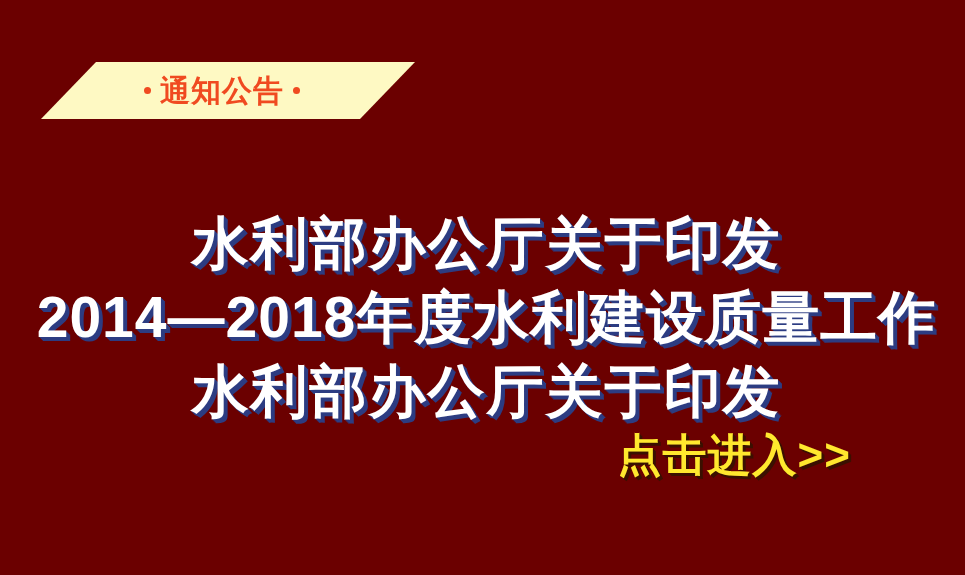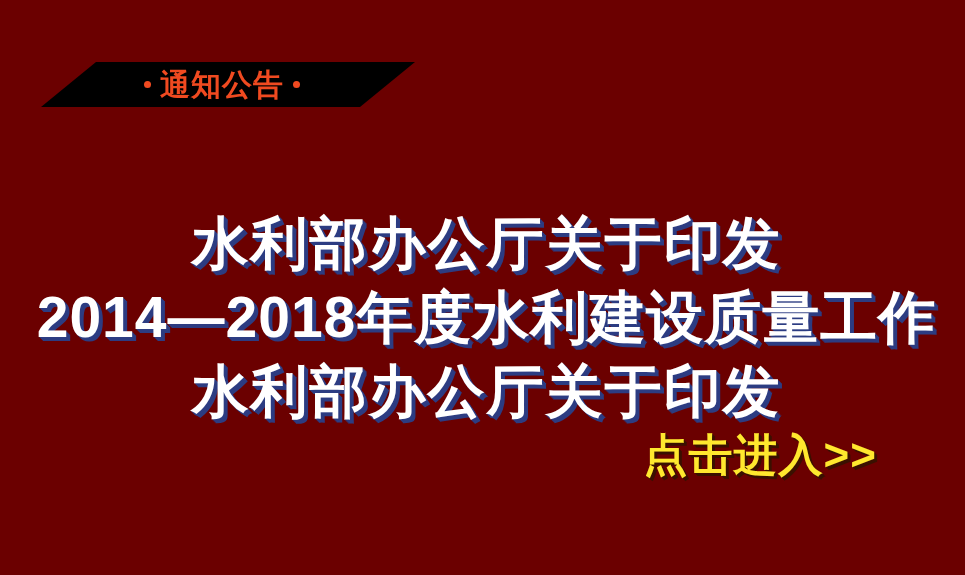--- a/index.html
+++ b/index.html
@@ -20,22 +20,22 @@
     background: #6B0000;
     box-sizing: border-box;
   }
 
   
   #ribbon {
     position: absolute;
     left: 41px;
     top: 62px;
     width: 374px;
-    height: 45px;
-    background: #000000;
+    height: 57px;
+    background: #fef9c3;
     -webkit-clip-path: polygon(55px 0, 374px 0, 319px 100%, 0 100%);
     clip-path: polygon(55px 0, 374px 0, 319px 100%, 0 100%);
     display: flex;
     align-items: center;
     justify-content: center;
   }
   #ribbon-inner {
     display: flex;
     align-items: center;
     gap: 9px;
@@ -81,21 +81,21 @@
   #headline-line-2 { font-size: 57px; letter-spacing: 1px; }
   #headline-line-3 { font-size: 57px; }
 
   
   #cta {
     position: absolute;
     left: 0;
     top: 433px;
     width: 965px;
     text-align: right;
-    padding-right: 88px;
+    padding-right: 114px;
     box-sizing: border-box;
   }
   #cta-link {
     display: inline-block;
     color: #FFE82E;
     font-size: 44px;
     font-weight: bold;
     line-height: 1;
     letter-spacing: 1px;
     white-space: nowrap;

